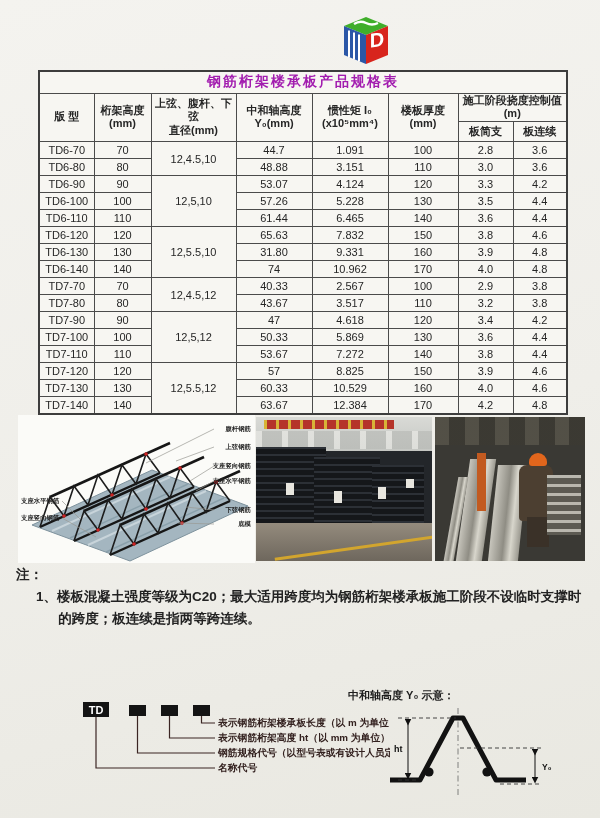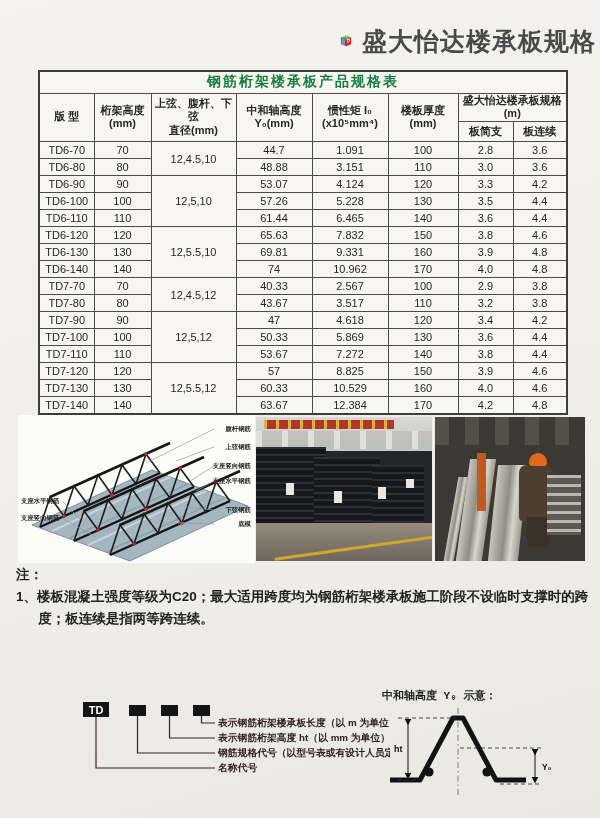--- a/index.html
+++ b/index.html
@@ -11,21 +11,21 @@
     color:#262626;
   }
   
   .brand { position:absolute; left:340px; top:12px; width:256px; height:58px; display:flex; align-items:center; }
   .brand-title { font-size:25px; font-weight:600; color:#4a4a4a; letter-spacing:1px; margin-left:10px; white-space:nowrap; }
   
   .spec-wrap { position:absolute; left:38px; top:70px; width:528px; }
   table.spec { border-collapse:collapse; width:528px; table-layout:fixed; background:#f7f6f2; }
   table.spec th, table.spec td { border:1px solid #4b4b4b; text-align:center; vertical-align:middle; padding:0 1px; }
   table.spec { border:2px solid #3d3d3d; }
-  .t-title { height:22px; color:#15803d; font-size:14px; font-weight:bold; letter-spacing:2px; }
+  .t-title { height:22px; color:#a21caf; font-size:14px; font-weight:bold; letter-spacing:2px; }
   th.hdr { font-size:11px; font-weight:bold; line-height:1.25; }
   .pre { white-space:pre-line; }
   tr.hdr-main th { height:27px; }
   tr.hdr-sub th { height:20px; font-size:11px; font-weight:bold; }
   tbody td { height:17px; font-size:11px; }
   col.w1{width:55px} col.w2{width:57px} col.w3{width:85px} col.w4{width:76px}
   col.w5{width:76px} col.w6{width:70px} col.w7{width:55px} col.w8{width:54px}
   
   .media-row { position:absolute; left:0; top:415px; width:600px; height:150px; }
   .panel-diagram { position:absolute; left:18px; top:0; width:237px; height:148px; background:#fbfbf8; }
@@ -52,44 +52,43 @@
   .pr-plank { position:absolute; background:linear-gradient(90deg,#c7c5bc,#8f8d84 45%,#d8d6cc 70%,#9a988f);
   }
   .pr-post { position:absolute; left:42px; top:36px; width:9px; height:58px; background:#c25a20; }
   .pr-worker-body { position:absolute; left:84px; top:48px; width:34px; height:56px; background:#4c3f31; border-radius:8px 8px 4px 4px; }
   .pr-worker-legs { position:absolute; left:92px; top:100px; width:22px; height:30px; background:#3a3128; }
   .pr-helmet { position:absolute; left:94px; top:36px; width:18px; height:13px; background:#e2661c; border-radius:9px 9px 3px 3px; }
   .pr-side-stacks { position:absolute; right:4px; top:58px; width:34px; height:60px;
     background:repeating-linear-gradient(#b9b7ae 0 3px,#5c5a52 3px 9px); }
   
   .notes { position:absolute; left:16px; top:564px; width:574px; font-size:13.5px; font-weight:600; color:#222; line-height:1.62; }
-  .notes .note-item { text-indent:-1.65em; padding-left:1.65em; }
+  .notes .note-item { text-indent:-1.65em; padding-left:1.65em;margin-left:20px; }
   
   .model-code { position:absolute; left:55px; top:696px; }
-  .ysec-title { position:absolute; left:382px; top:688px; font-size:11px; font-weight:bold; color:#1d1d1d;font-family:Liberation Mono, monospace; }
+  .ysec-title { position:absolute; left:348px; top:688px; font-size:11px; font-weight:bold; color:#1d1d1d; }
   .ysec { position:absolute; left:372px; top:700px; }
   svg text { font-family:"Liberation Sans","DejaVu Sans",sans-serif; }
 </style>
 </head>
 <body>
 
 <div class="page">
 
   <div class="brand">
     <svg width="52" height="54" viewBox="0 0 52 54">
       <polygon points="26,3 48,12 26,21 4,12" fill="#3fae2a"></polygon>
       <path d="M14,10 q6,-4 12,-1 q6,3 12,0" stroke="#ffffff" stroke-width="2.4" fill="none"></path>
       <polygon points="4,12 26,21 26,50 4,41" fill="#2b57a7"></polygon>
       <line x1="9" y1="16.5" x2="9" y2="43.5" stroke="#fff" stroke-width="2"></line>
       <line x1="14" y1="18.5" x2="14" y2="45.5" stroke="#fff" stroke-width="2"></line>
       <line x1="19" y1="20.5" x2="19" y2="47.5" stroke="#fff" stroke-width="2"></line>
       <polygon points="26,21 48,12 48,41 26,50" fill="#d8251d"></polygon>
       <text x="37" y="38" text-anchor="middle" font-size="20" font-weight="bold" fill="#ffffff" transform="skewY(-8)">D</text>
     </svg>
-    <div class="brand-title">盛大怡达楼承板规格</div>
   </div>
 
   <div class="spec-wrap">
     <table class="spec">
       <colgroup>
         <col class="w1">
           <col class="w2">
           <col class="w3">
           <col class="w4">
         <col class="w5">
@@ -106,21 +105,21 @@
           <th class="hdr pre" rowspan="2">桁架高度
 (mm)</th>
           <th class="hdr pre" rowspan="2">上弦、腹杆、下弦
 直径(mm)</th>
           <th class="hdr pre" rowspan="2">中和轴高度
 Y₀(mm)</th>
           <th class="hdr pre" rowspan="2">惯性矩 I₀
 (x10⁵mm⁴)</th>
           <th class="hdr pre" rowspan="2">楼板厚度
 (mm)</th>
-          <th class="hdr" colspan="2">盛大怡达楼承板规格(m)</th>
+          <th class="hdr" colspan="2">施工阶段挠度控制值(m)</th>
         </tr>
         <tr class="hdr-sub">
           <th>板简支</th>
           <th>板连续</th>
         </tr>
       </thead>
       <tbody id="spec-tbody">
           <tr>
             <td>TD6-70</td>
             <td>70</td>
@@ -174,21 +173,21 @@
             <td rowspan="3">12,5.5,10</td>
             <td>65.63</td>
             <td>7.832</td>
             <td>150</td>
             <td>3.8</td>
             <td>4.6</td>
           </tr>
           <tr>
             <td>TD6-130</td>
             <td>130</td>
-            <td>69.81</td>
+            <td>31.80</td>
             <td>9.331</td>
             <td>160</td>
             <td>3.9</td>
             <td>4.8</td>
           </tr>
           <tr>
             <td>TD6-140</td>
             <td>140</td>
             <td>74</td>
             <td>10.962</td>

